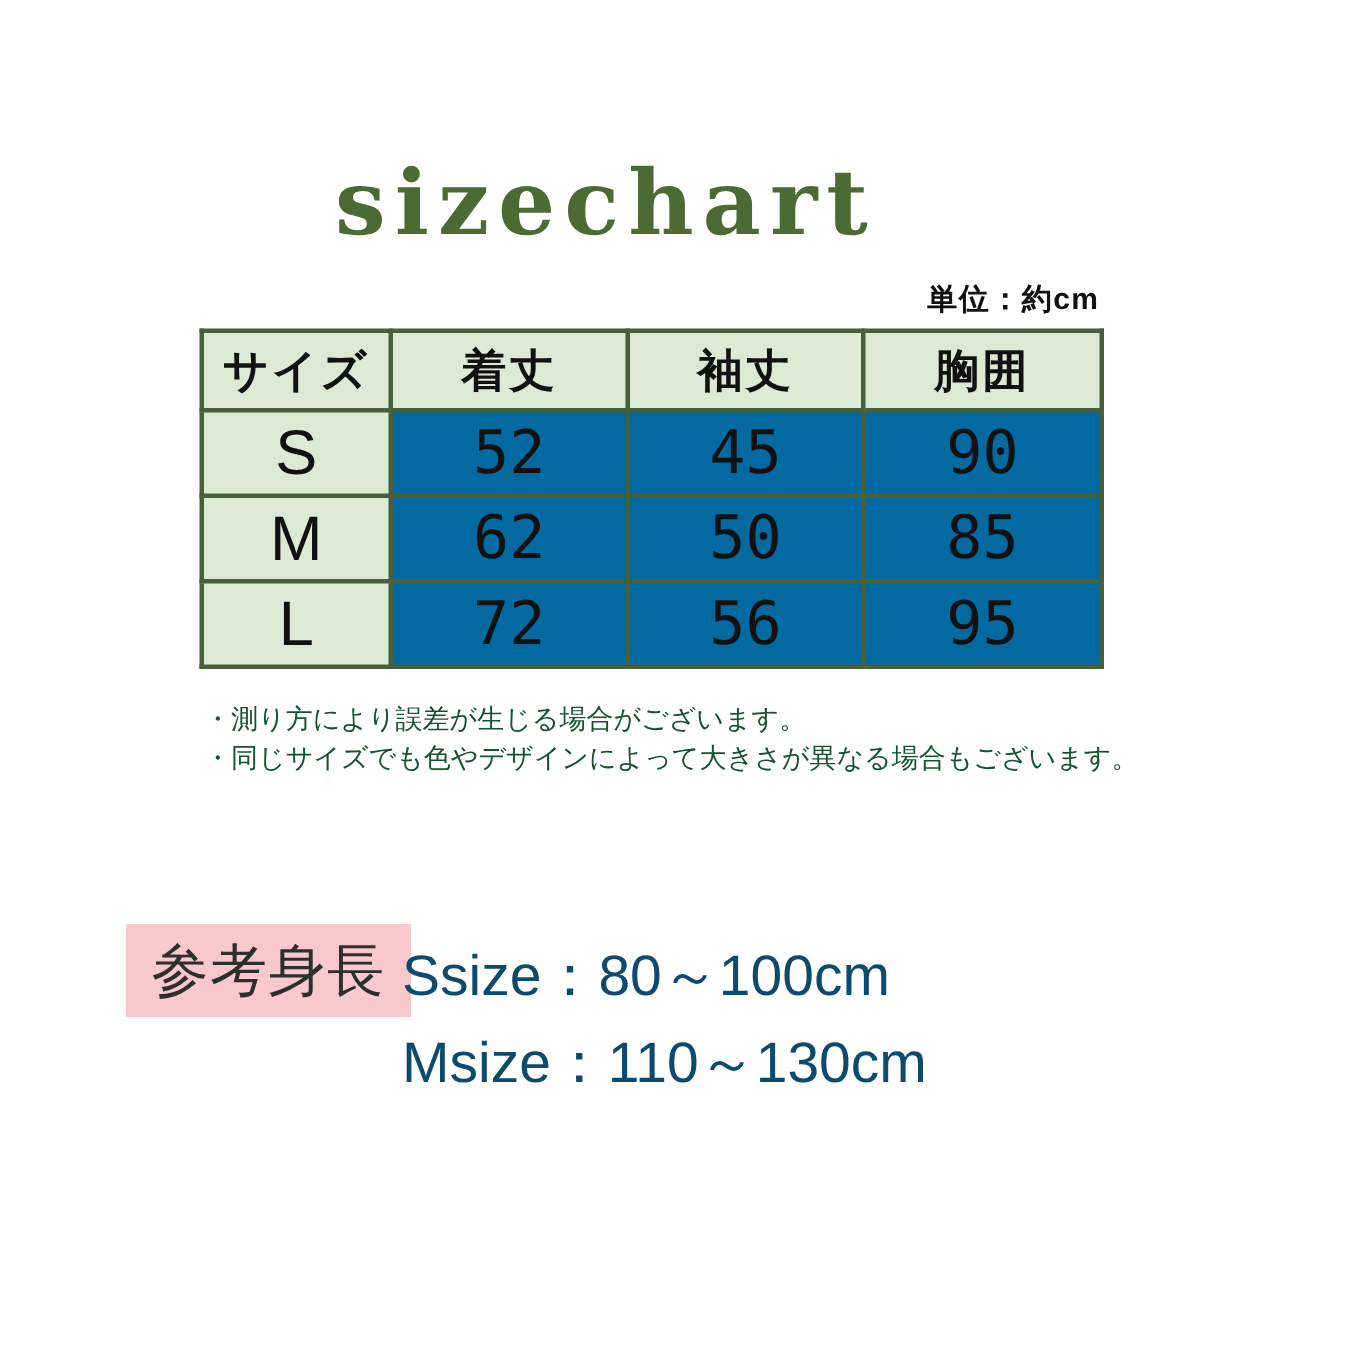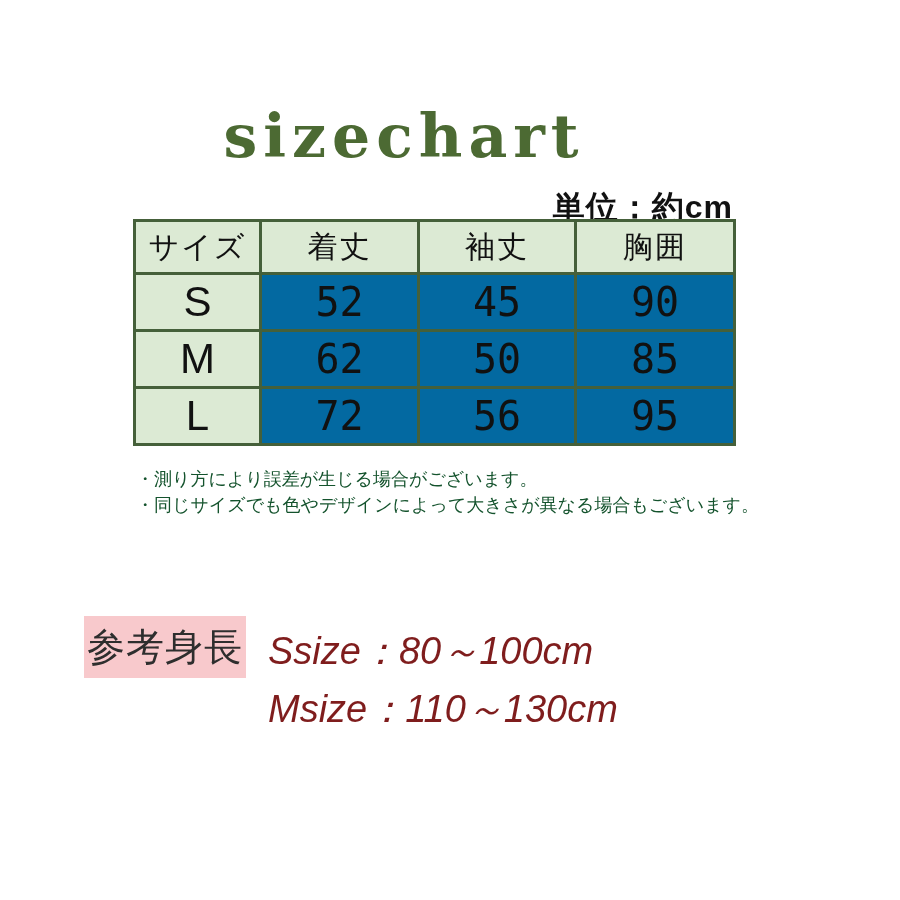--- a/index.html
+++ b/index.html
@@ -26,21 +26,21 @@
     line-height: 64px;
     letter-spacing: 6px;
     color: #4c6a33;
   }
 
   
   .unit {
     position: absolute;
     top: 186px;
     right: 167px;
-    font-size: 32px;
+    font-size: 20px;
     font-weight: bold;
     letter-spacing: 1px;
     color: #111111;
   }
 
   
   table.sizetable {
     position: absolute;
     left: 133px;
     top: 219px;
@@ -52,21 +52,21 @@
   table.sizetable td {
     border: 3px solid #45603a;
     text-align: center;
     vertical-align: middle;
     padding: 0;
   }
   table.sizetable th {
     height: 50px;
     background: #dcead4;
     font-size: 30px;
-    font-weight: normal;
+    font-weight: bold;
     letter-spacing: 2px;
   }
   table.sizetable td.size-cell {
     height: 54px;
     background: #dcead4;
     font-size: 42px;
     font-weight: normal;
   }
   table.sizetable td.num-cell {
     height: 54px;
@@ -84,39 +84,38 @@
     line-height: 26px;
     color: #14532d;
     letter-spacing: 0px;
   }
 
   
   .ref-label {
     position: absolute;
     left: 84px;
     top: 616px;
-    width: 162px;
+    width: 190px;
     height: 62px;
     background: #f8c9cc;
     display: flex;
     align-items: center;
     justify-content: center;
     font-size: 38px;
     letter-spacing: 1px;
     color: #2e2e2e;
   }
   .ref-lines {
     position: absolute;
     left: 268px;
     top: 622px;
     font-size: 38px;
     line-height: 58px;
-    color: #7f1d1d;
+    color: #0c4a6e;
     white-space: nowrap;
-    font-style: italic;
   }
 </style>
 </head>
 <body>
 
 <div id="canvas">
 
   <div class="title">sizechart</div>
 
   <div class="unit">単位：約cm</div>

